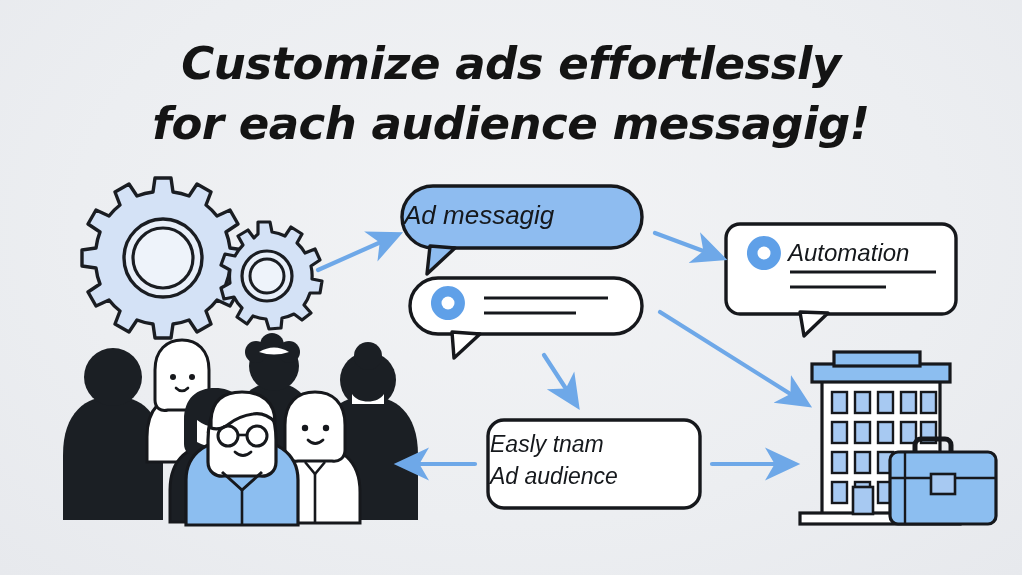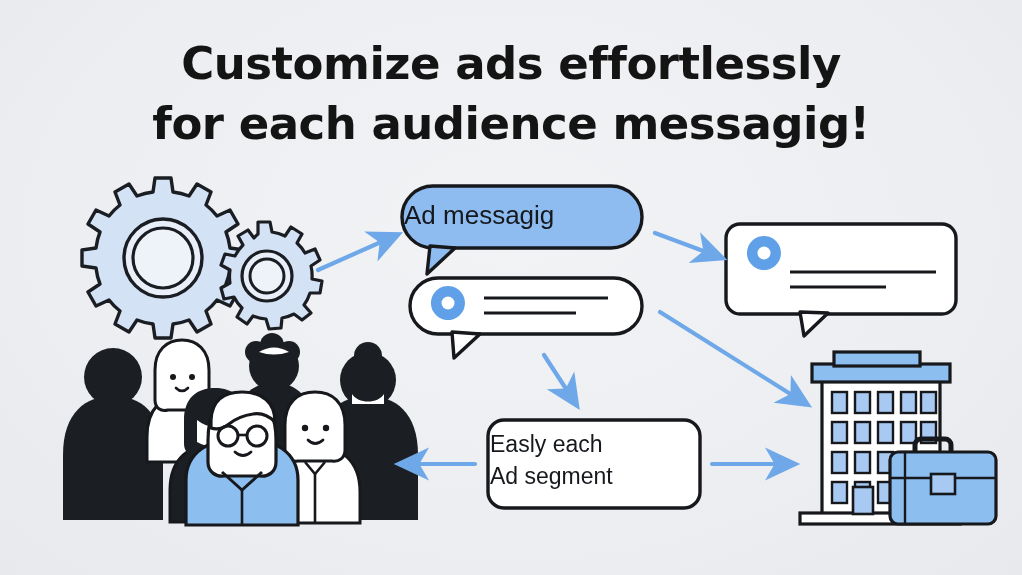--- a/index.html
+++ b/index.html
@@ -12,20 +12,21 @@
     background: #edeff2;
     font-family: "Liberation Sans", sans-serif;
     overflow: hidden;
   }
   #canvas {
     position: relative;
     width: 1022px;
     height: 575px;
     background: radial-gradient(ellipse at 50% 40%, #f2f3f5 0%, #eceef1 60%, #e7e9ed 100%);
     overflow: hidden;
+    font-style: italic;
   }
 
   
   #title {
     position: absolute;
     left: 0;
     top: 34px;
     width: 1022px;
     text-align: center;
     font-family: "DejaVu Sans", sans-serif;
@@ -283,19 +284,20 @@
     <g>
       <line x1="475" y1="464" x2="408" y2="464" stroke="#6ea8e8" stroke-width="4.2" stroke-linecap="round" marker-end="url(#ah)"></line>
     </g>
     <g>
       <line x1="712" y1="464" x2="786" y2="464" stroke="#6ea8e8" stroke-width="4.2" stroke-linecap="round" marker-end="url(#ah)"></line>
     </g>
   </svg>
 
   <div class="shape-text" id="ad-msg-text">Ad messagig</div>
 
+  <div class="shape-text" id="automation-text">Automation</div>
 
   <div class="shape-text" id="versions-text">
-    <span class="l">Easly each</span>
-    <span class="l">Ad segment</span>
+    <span class="l">Easly tnam</span>
+    <span class="l">Ad audience</span>
   </div>
 
 </div>
 
 </body></html>

